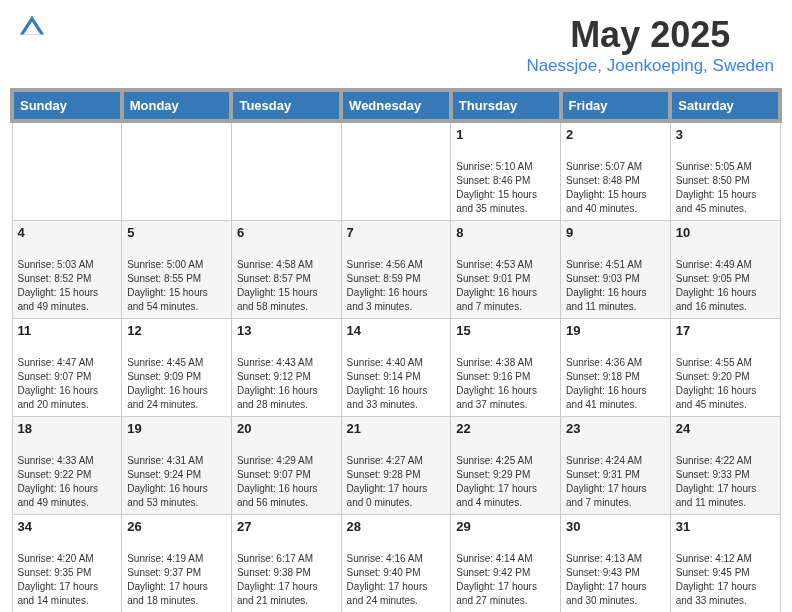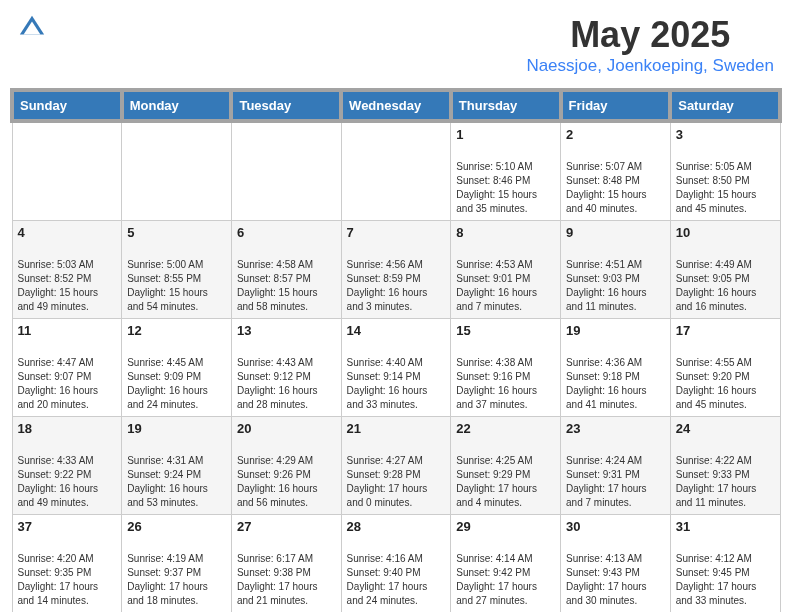--- a/index.html
+++ b/index.html
@@ -269,21 +269,21 @@
         <td>
           <div class="day-number">19</div>
           <div class="day-info">Sunrise: 4:31 AM
 Sunset: 9:24 PM
 Daylight: 16 hours
 and 53 minutes.</div>
         </td>
         <td>
           <div class="day-number">20</div>
           <div class="day-info">Sunrise: 4:29 AM
-Sunset: 9:26 PM
+Sunset: 9:07 PM
 Daylight: 16 hours
 and 56 minutes.</div>
         </td>
         <td>
           <div class="day-number">21</div>
           <div class="day-info">Sunrise: 4:27 AM
 Sunset: 9:28 PM
 Daylight: 17 hours
 and 0 minutes.</div>
         </td>
@@ -304,21 +304,21 @@
         <td>
           <div class="day-number">24</div>
           <div class="day-info">Sunrise: 4:22 AM
 Sunset: 9:33 PM
 Daylight: 17 hours
 and 11 minutes.</div>
         </td>
       </tr>
       <tr>
         <td>
-          <div class="day-number">37</div>
+          <div class="day-number">34</div>
           <div class="day-info">Sunrise: 4:20 AM
 Sunset: 9:35 PM
 Daylight: 17 hours
 and 14 minutes.</div>
         </td>
         <td>
           <div class="day-number">26</div>
           <div class="day-info">Sunrise: 4:19 AM
 Sunset: 9:37 PM
 Daylight: 17 hours

